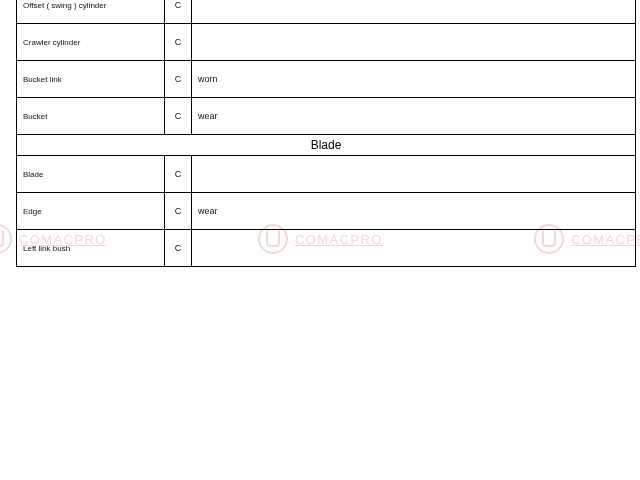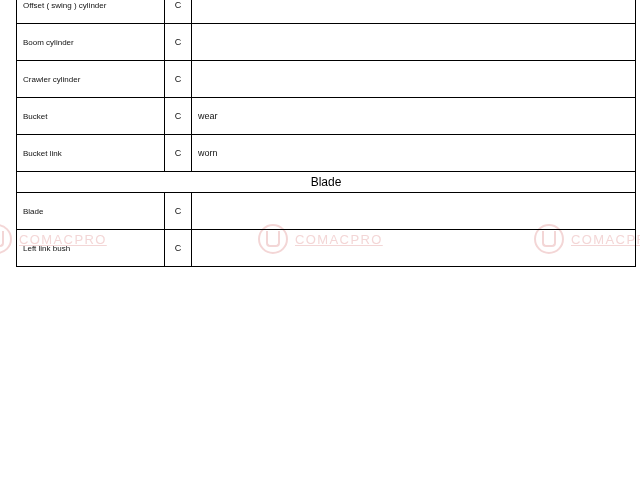--- a/index.html
+++ b/index.html
@@ -141,56 +141,56 @@
   <table class="insp">
     <tbody>
 
       <tr>
         <td class="c-item">Offset ( swing )  cylinder</td>
         <td class="c-code">C</td>
         <td class="c-note"></td>
       </tr>
 
 
-      <tr>
-        <td class="c-item">Boom cylinder</td>
-        <td class="c-code">C</td>
-        <td class="c-note"></td>
-      </tr>
 
 
 
       <tr>
         <td class="c-item">Crawler cylinder</td>
         <td class="c-code">C</td>
         <td class="c-note"></td>
       </tr>
 
       <tr>
+        <td class="c-item">Bucket link</td>
+        <td class="c-code">C</td>
+        <td class="c-note">worn</td>
+      </tr>
+
+      <tr>
         <td class="c-item">Bucket</td>
         <td class="c-code">C</td>
         <td class="c-note">wear</td>
-      </tr>
-
-      <tr>
-        <td class="c-item">Bucket link</td>
-        <td class="c-code">C</td>
-        <td class="c-note">worn</td>
       </tr>
 
       <tr class="section">
         <td colspan="3">Blade</td>
       </tr>
 
       <tr>
         <td class="c-item">Blade</td>
         <td class="c-code">C</td>
         <td class="c-note"></td>
       </tr>
 
+      <tr>
+        <td class="c-item">Edge</td>
+        <td class="c-code">C</td>
+        <td class="c-note">wear</td>
+      </tr>
 
 
 
       <tr>
         <td class="c-item">Left link bush</td>
         <td class="c-code">C</td>
         <td class="c-note"></td>
       </tr>
 
     </tbody>

